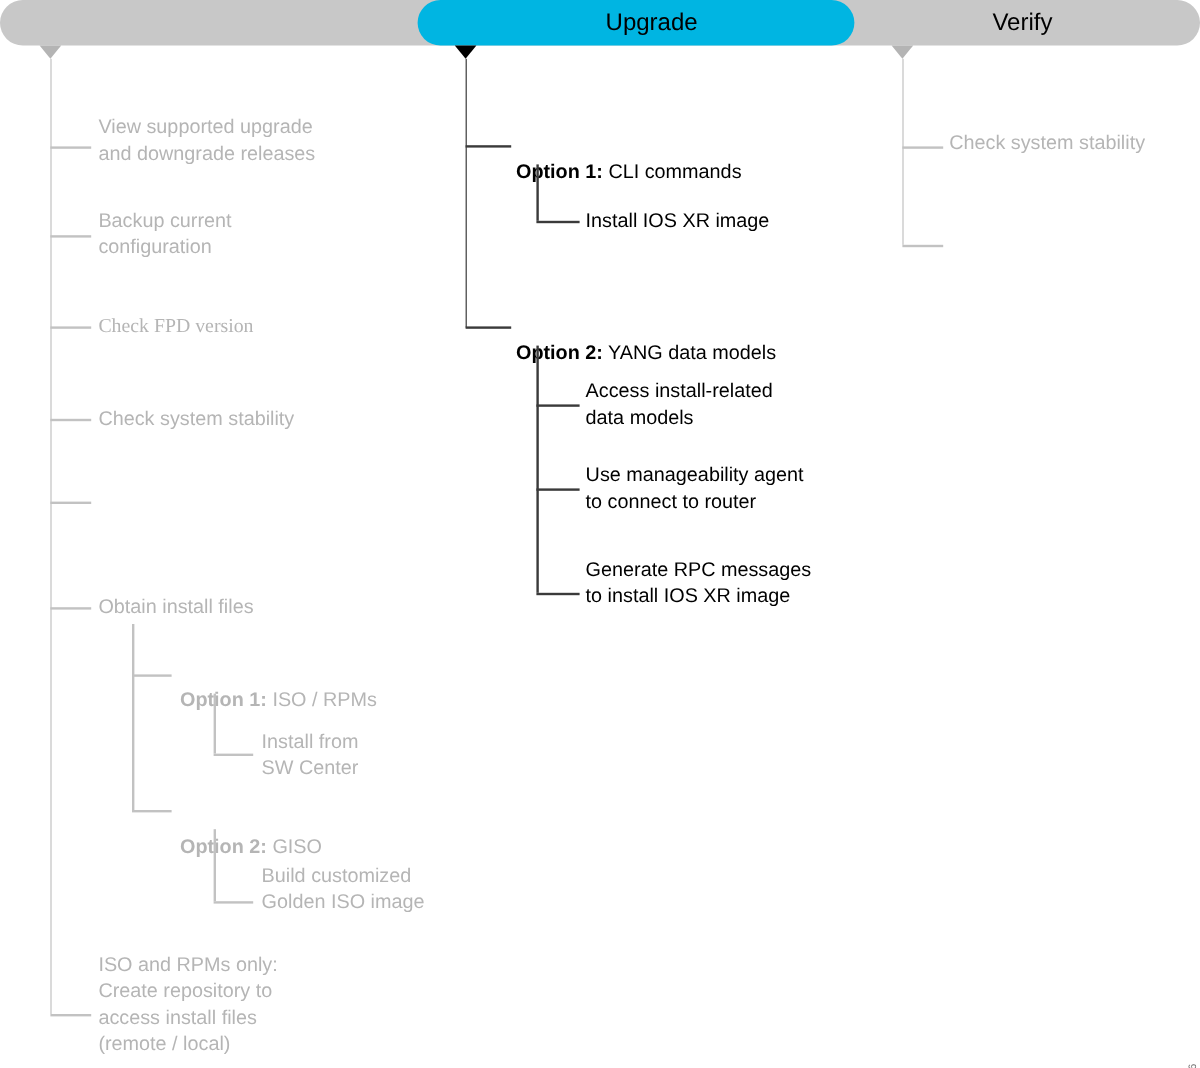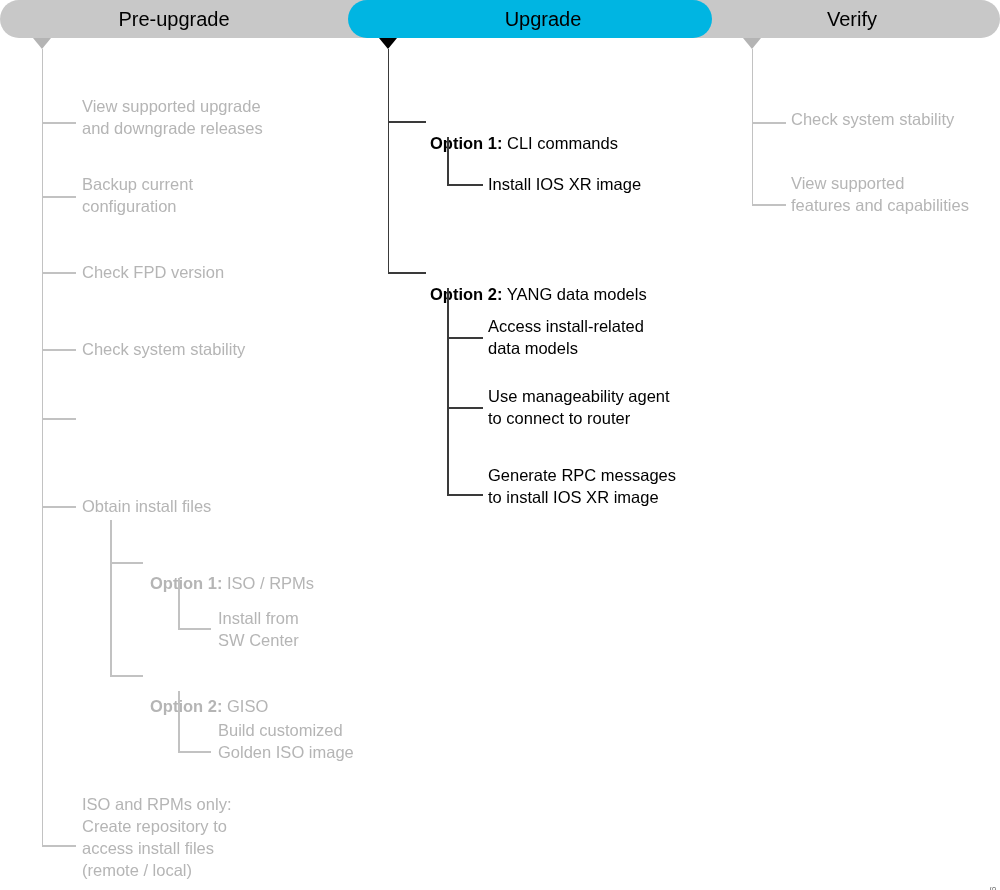--- a/index.html
+++ b/index.html
@@ -98,21 +98,20 @@
   }
 </style>
 </head>
 <body>
 
 <div id="canvas">
 
   <div class="phase-bar"></div>
   <div class="phase-pill"></div>
 
-  <div class="phase-label pre">Pre-upgrade</div>
   <div class="phase-label upg">Upgrade</div>
   <div class="phase-label ver">Verify</div>
 
   <div class="arrow grey" style="left:33px;  top:38px;"></div>
   <div class="arrow black" style="left:379px; top:38px;"></div>
   <div class="arrow grey" style="left:743px; top:38px;"></div>
 
   <div class="vline grey-line" style="left:41.5px; top:49px;  height:796px;"></div>
 
   <div class="hline grey-line" style="left:41.5px; top:122px; width:34px;"></div>
@@ -120,21 +119,21 @@
   <div class="hline grey-line" style="left:41.5px; top:272px; width:34px;"></div>
   <div class="hline grey-line" style="left:41.5px; top:349px; width:34px;"></div>
   <div class="hline grey-line" style="left:41.5px; top:418px; width:34px;"></div>
   <div class="hline grey-line" style="left:41.5px; top:506px; width:34px;"></div>
   <div class="hline grey-line" style="left:41.5px; top:845px; width:34px;"></div>
 
   <div class="node grey" style="left:82px; top:95px;">View supported upgrade
 and downgrade releases</div>
   <div class="node grey" style="left:82px; top:173px;">Backup current
 configuration</div>
-  <div class="node grey" style="left:82px; top:261px;">Check FPD version</div>
+  <div class="node grey" style="left:82px; top:261px;font-family:Liberation Serif, serif;">Check FPD version</div>
   <div class="node grey" style="left:82px; top:338px;">Check system stability</div>
   <div class="node grey" style="left:82px; top:495px;">Obtain install files</div>
 
   <div class="vline grey-line" style="left:110px; top:520px; height:155px;"></div>
   <div class="hline grey-line" style="left:110px; top:562px; width:33px;"></div>
   <div class="hline grey-line" style="left:110px; top:675px; width:33px;"></div>
 
   <div class="node grey" style="left:150px; top:550px;">
     <b>Option 1:</b><span> ISO / RPMs</span>
   </div>
@@ -182,18 +181,16 @@
   <div class="node black" style="left:488px; top:385px;">Use manageability agent
 to connect to router</div>
   <div class="node black" style="left:488px; top:464px;">Generate RPC messages
 to install IOS XR image</div>
 
   <div class="vline grey-line" style="left:751.5px; top:49px; height:155px;"></div>
   <div class="hline grey-line" style="left:751.5px; top:122px; width:34px;"></div>
   <div class="hline grey-line" style="left:751.5px; top:204px; width:34px;"></div>
 
   <div class="node grey" style="left:791px; top:108px;">Check system stability</div>
-  <div class="node grey" style="left:791px; top:172px;">View supported
-features and capabilities</div>
 
   <div class="watermark">522906</div>
 
 </div>
 
 </body></html>

